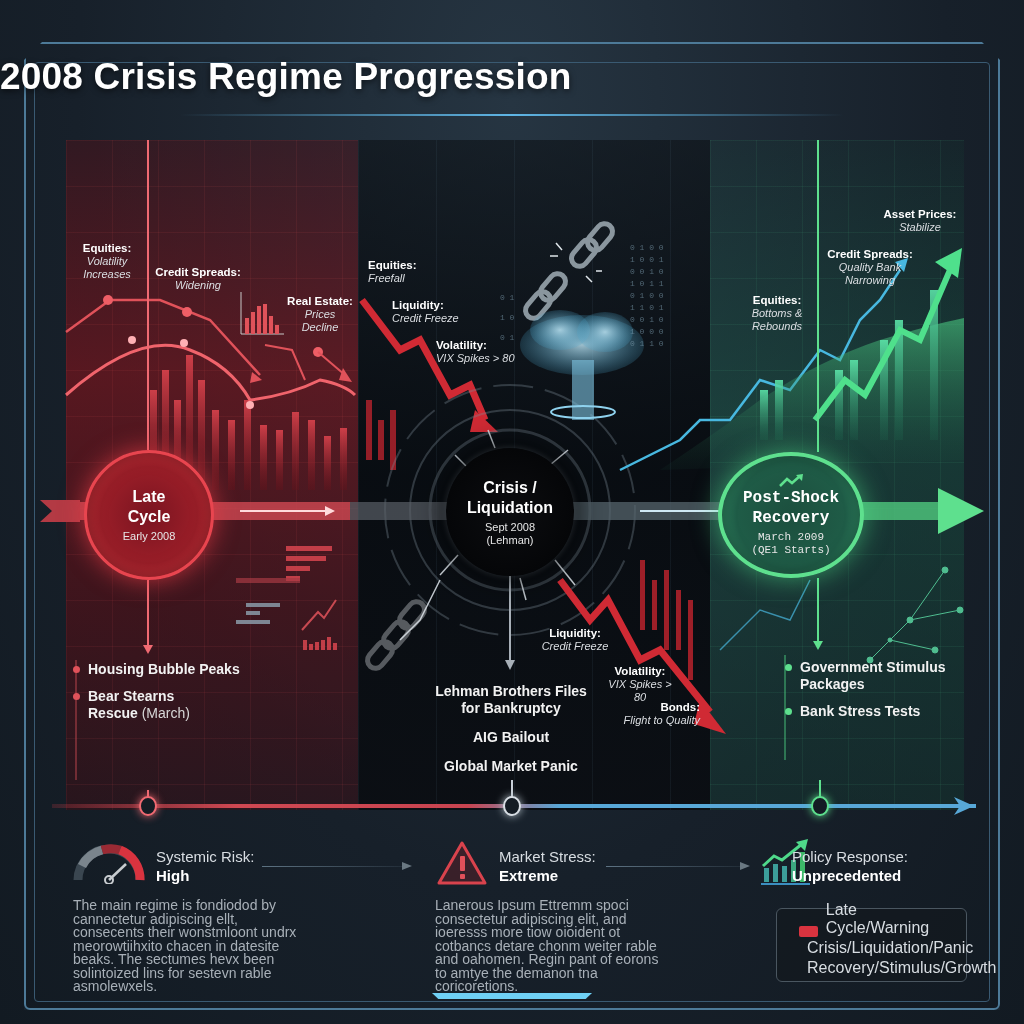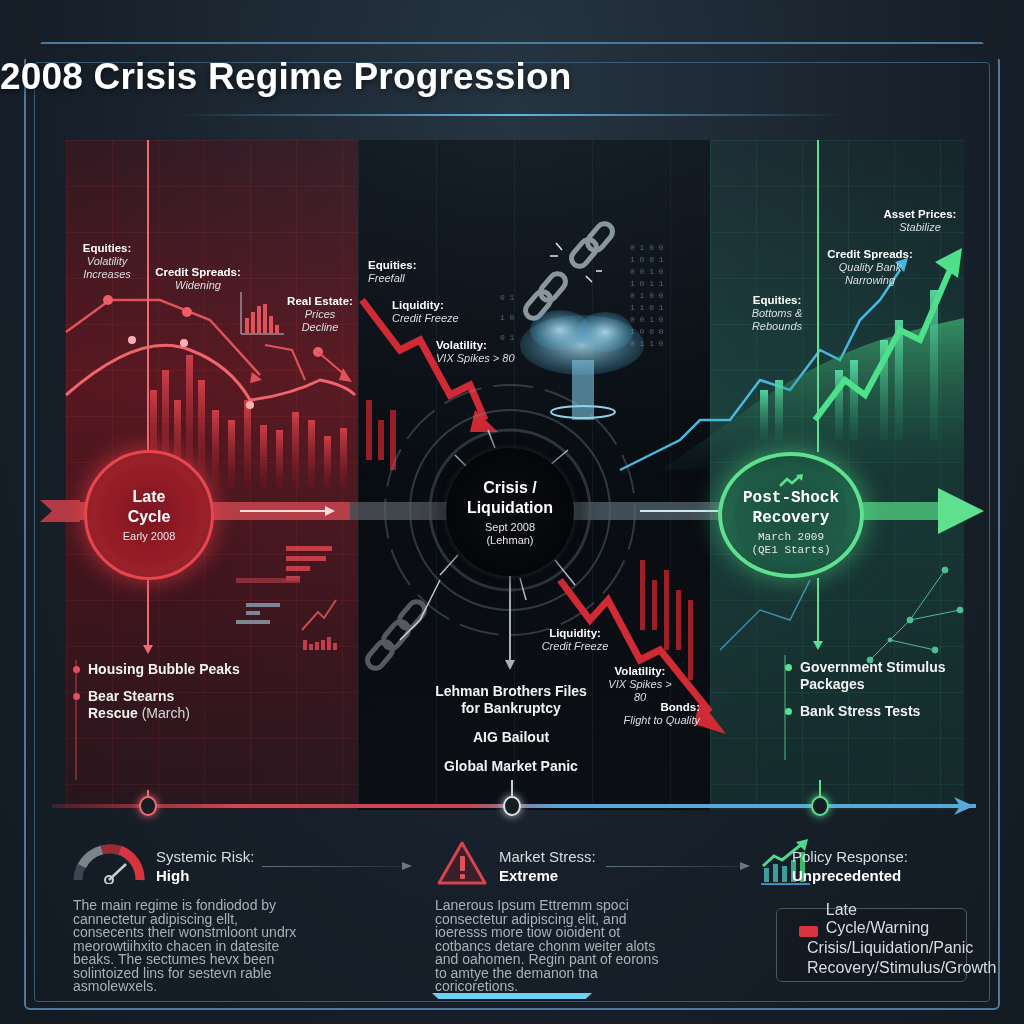--- a/index.html
+++ b/index.html
@@ -503,21 +503,21 @@
   <rect x="24" y="34" width="5" height="5" rx="1" fill="#e2505a"></rect>
 </svg>
 <div class="metric" style="left:499px; top:847px;">
   <div class="metric-label">Market Stress:</div>
   <div class="metric-value">Extreme</div>
 </div>
 <div class="metric-line" style="left:606px; top:866px; width:134px;"></div>
 <svg style="position:absolute; left:740px; top:861px;" width="12" height="10">
   <polygon points="0,1 10,5 0,9" fill="#6a7882"></polygon>
 </svg>
-<div class="metric-desc" style="left:435px; top:899px; width:230px;">Lanerous Ipsum Ettremm spoci consectetur adipiscing elit, and ioeresss more tiow oioident ot cotbancs detare chonm weiter alots and oahomen. Regin pant of eorons to amtye the demanon tna coricoretions.</div>
+<div class="metric-desc" style="left:435px; top:899px; width:230px;">Lanerous Ipsum Ettremm spoci consectetur adipiscing elit, and ioeresss more tiow oioident ot cotbancs detare chonm weiter rable and oahomen. Regin pant of eorons to amtye the demanon tna coricoretions.</div>
 
 <svg style="position:absolute; left:760px; top:838px;" width="52" height="48">
   <rect x="4" y="30" width="5" height="14" fill="#3c9e9a"></rect>
   <rect x="13" y="26" width="5" height="18" fill="#3c9e9a"></rect>
   <rect x="22" y="28" width="5" height="16" fill="#3c9e9a"></rect>
   <rect x="31" y="22" width="5" height="22" fill="#3caa80"></rect>
   <rect x="40" y="14" width="5" height="30" fill="#3cb868"></rect>
   <line x1="1" y1="46" x2="50" y2="46" stroke="#3a8ec0" stroke-width="2"></line>
   <polyline points="3,28 14,18 22,22 42,6" fill="none" stroke="#4fd98a" stroke-width="3"></polyline>
   <polygon points="36,4 48,1 45,13" fill="#4fd98a"></polygon>

